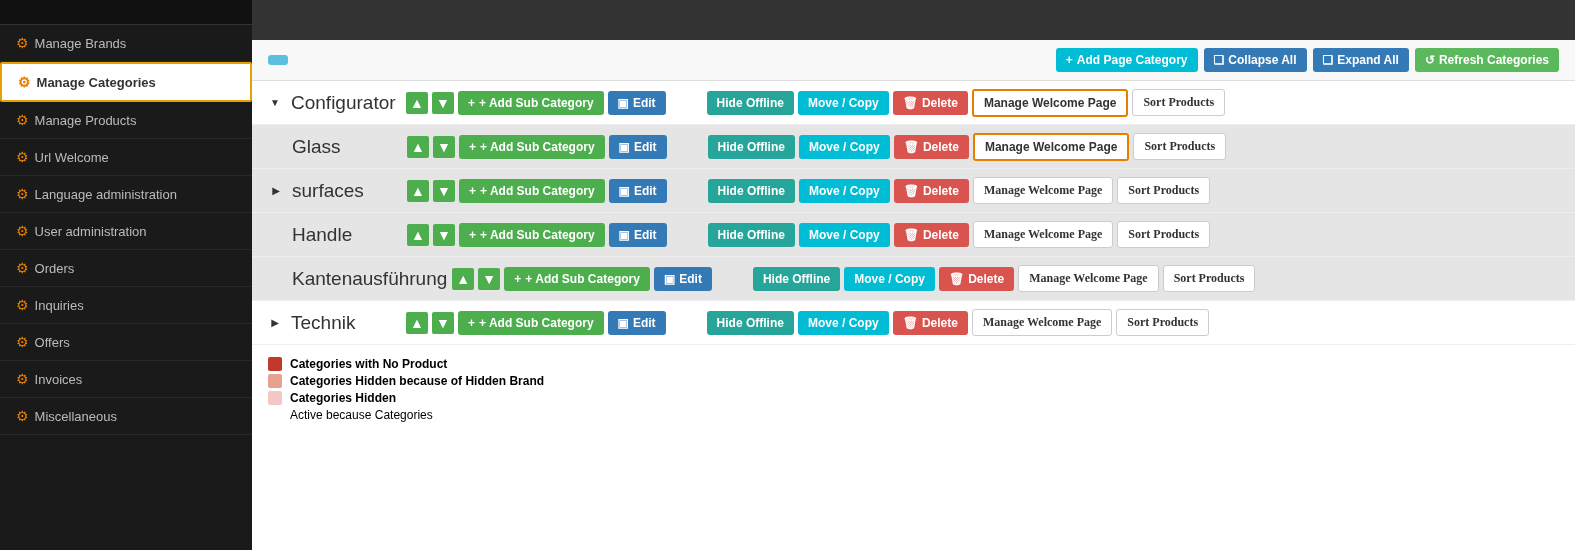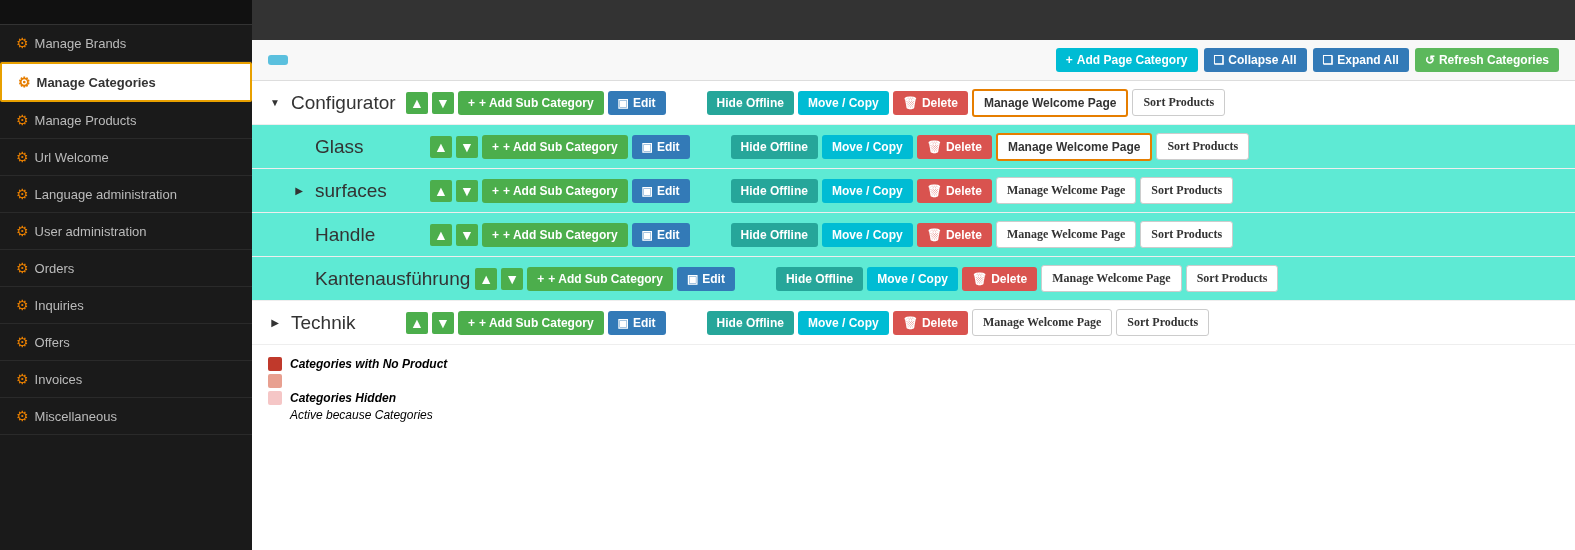--- a/index.html
+++ b/index.html
@@ -115,21 +115,21 @@
     .category-row {
       display: flex;
       align-items: center;
       padding: 7px 16px;
       gap: 5px;
       border-bottom: 1px solid #eee;
       min-height: 44px;
     }
 
     .category-row.level-0 { background: #fff; padding-left: 16px; }
-    .category-row.level-1 { background: #5eead4; padding-left: 40px; }
+    .category-row.level-1 { background: #e5e5e5; padding-left: 17px; }
 
     .category-name {
       min-width: 110px;
       font-size: 19px;
       color: #333;
       font-weight: normal;
     }
 
     .expand-icon {
       width: 14px;
@@ -173,21 +173,20 @@
       align-items: center;
       gap: 4px;
       flex-wrap: nowrap;
     }
 
     
     .legend {
       padding: 12px 16px;
       font-size: 12px;
       background: #fff;
-      font-style: italic;
     }
     .legend-item {
       display: flex;
       align-items: center;
       gap: 8px;
       margin-bottom: 3px;
     }
     .legend-dot {
       width: 14px; height: 14px;
       border-radius: 2px;
@@ -408,20 +407,21 @@
     </div>
   </div>
       </div>
     <div class="legend" id="legend-section">
         <div class="legend-item">
           <span class="legend-dot dot-red"></span>
           <strong>Categories with No Product</strong>
         </div>
         <div class="legend-item">
           <span class="legend-dot dot-salmon"></span>
+          <strong>Categories Hidden because of Hidden Brand</strong>
         </div>
         <div class="legend-item">
           <span class="legend-dot dot-pink"></span>
           <strong>Categories Hidden</strong>
         </div>
         <div class="legend-item">
           <span style="width:14px;display:inline-block"></span>
           <span>Active because Categories</span>
         </div>
       </div>

